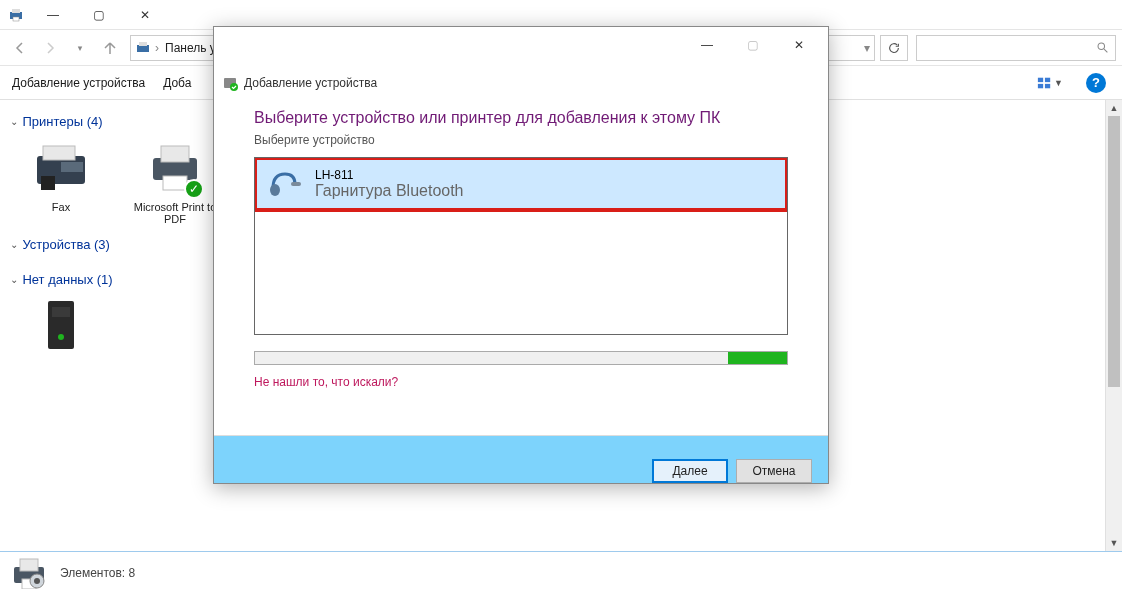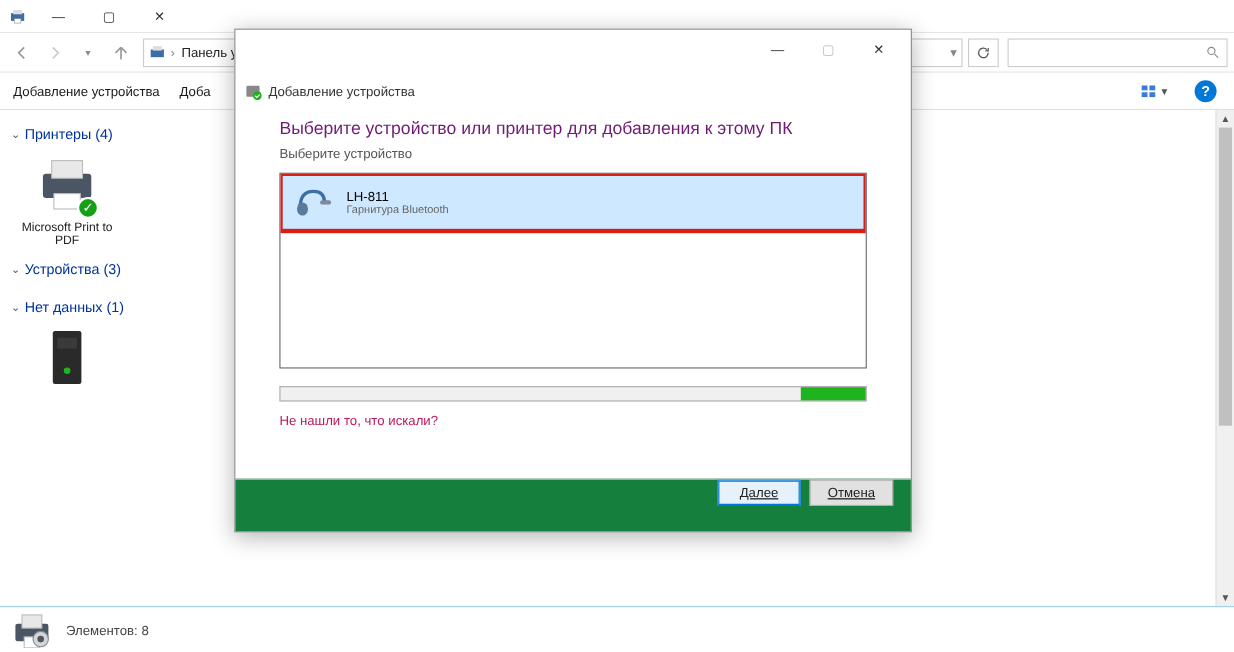--- a/index.html
+++ b/index.html
@@ -58,25 +58,25 @@
     .modal-title .win-controls { margin-left: auto; }
     .modal-subtitle { padding: 12px 8px 0 8px; display: flex; align-items: center; gap: 6px; }
     .modal-subtitle .txt { font-size: 12px; color: #333; }
     .modal-body { padding: 18px 40px 16px 40px; }
     .modal-body h2 { font-weight: normal; font-size: 16px; color: #701a75; margin-bottom: 6px; }
     .modal-body .subt { font-size: 12px; color: #555; margin-bottom: 10px; }
     .device-list { border: 1px solid #666; height: 178px; background: #fff; overflow: hidden; }
     .device-entry { display: flex; align-items: center; padding: 10px 12px; background: #cde8ff; outline: 4px solid #d91e18; outline-offset: -2px; }
     .device-entry .dicon { width: 36px; height: 32px; margin-right: 12px; }
     .device-entry .dname { font-size: 12px; color: #000; }
-    .device-entry .dtype { font-size: 10px; color: #666; }
+    .device-entry .dtype { font-size: 16px; color: #666; }
     .progress { height: 14px; border: 1px solid #aaa; margin-top: 16px; margin-bottom: 10px; background: #f0f0f0; position: relative; }
     .progress .bar { position: absolute; right: 0; top: 0; bottom: 0; width: 11%; background: #1fb41f; }
     .link { color: #be185d; font-size: 12px; cursor: pointer; text-align: right; }
-    .modal-footer { position: absolute; left: 0; right: 0; bottom: 0; height: 48px; background: #15803d; border-top: 1px solid #ddd; display: flex; align-items: flex-start; justify-content: flex-end; padding: 0 16px; gap: 8px; text-decoration: underline; }
+    .modal-footer { position: absolute; left: 0; right: 0; bottom: 0; height: 48px; background: #7dd3fc; border-top: 1px solid #ddd; display: flex; align-items: flex-end; justify-content: flex-end; padding: 0 16px; gap: 8px; }
     .btn { min-width: 76px; height: 24px; border: 1px solid #adadad; background: #e1e1e1; font-size: 12px; color: #222; padding: 0 12px; }
     .btn.primary { border: 1px solid #0078d7; background: #e5f1fb; box-shadow: inset 0 0 0 1px #0078d7; }
 
     svg { display: block; }
   </style>
 </head>
 <body>
 
 <div class="titlebar">
   <span class="icon-small">
@@ -156,20 +156,31 @@
   </div>
 </div>
 
 <div class="content">
 
   <div class="group-header">
     <span class="chev">⌄</span>
     <span>Принтеры (4)</span>
   </div>
   <div class="device-row">
+    <div class="device-item">
+      <div class="iconbox">
+        <svg width="60" height="50" viewBox="0 0 60 50">
+            <rect x="6" y="14" width="48" height="28" rx="3" fill="#34404f"></rect>
+            <rect x="12" y="4" width="32" height="14" fill="#e8e8e8" stroke="#bbb"></rect>
+            <rect x="10" y="34" width="14" height="14" fill="#222"></rect>
+            <rect x="30" y="20" width="22" height="10" fill="#5a6a7a"></rect>
+          </svg>
+      </div>
+      <div>Fax</div>
+    </div>
     <div class="device-item">
       <div class="iconbox">
         <svg width="60" height="50" viewBox="0 0 60 50">
             <rect x="8" y="16" width="44" height="22" rx="3" fill="#4a5663"></rect>
             <rect x="16" y="4" width="28" height="16" fill="#e8e8e8" stroke="#bbb"></rect>
             <rect x="18" y="34" width="24" height="14" fill="#fff" stroke="#bbb"></rect>
           </svg>
         <div class="badge">✓</div>
       </div>
       <div>Microsoft Print to PDF</div>

